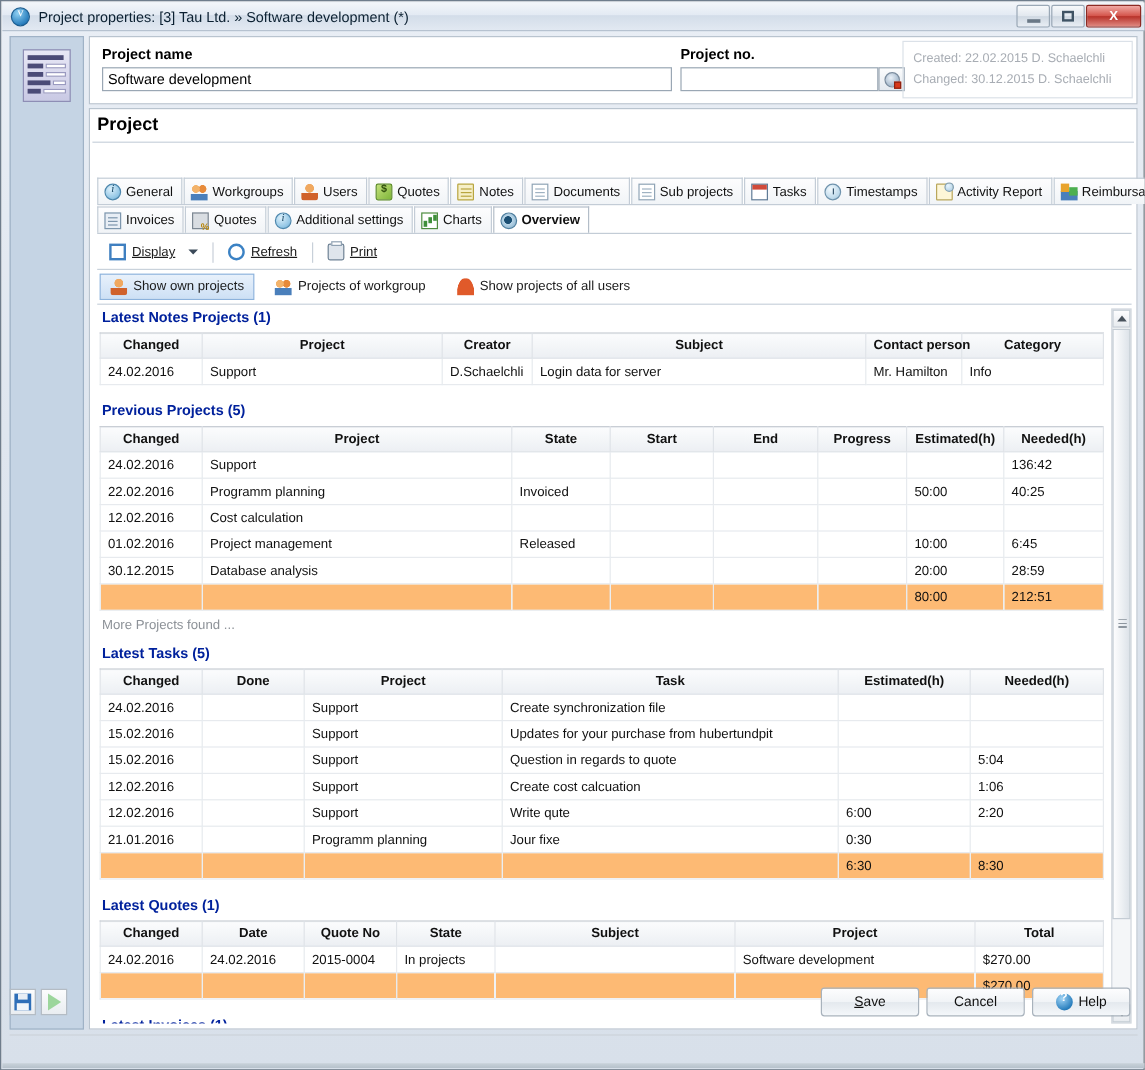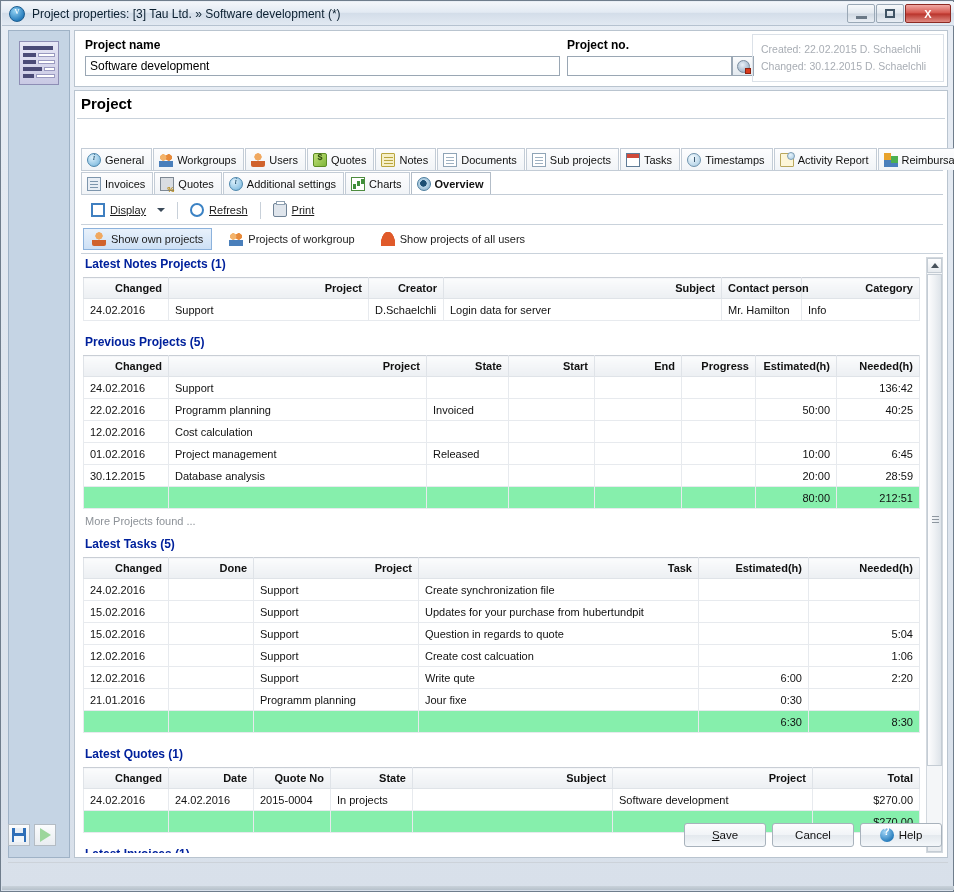--- a/index.html
+++ b/index.html
@@ -386,39 +386,39 @@
     table-layout: fixed;
     margin-left: 2px;
     margin-bottom: 14px;
   }
   table.grid th {
     background: linear-gradient(to bottom, #fbfcfd, #eceff3);
     border: 1px solid #dfe3e8;
     border-top: 1px solid #c9ced5;
     font-size: 11px;
     font-weight: bold;
-    text-align: right;
+    text-align: center;
     padding: 4px 6px;
     color: #111;
     white-space: nowrap;
   }
   table.grid td {
     border: 1px solid #e7eaee;
     font-size: 11px;
     padding: 4px 6px;
     color: #111;
     height: 13px;
     white-space: nowrap;
     overflow: hidden;
     background: #fff;
   }
   table.grid tr.total td {
-    background: #86efac;
-  }
-  .r { text-align: right; }
+    background: #fdba74;
+  }
+  .r { text-align: left; }
   .neg { color: #e00000; }
   .more-note {
     font-size: 11px;
     color: #8d9298;
     margin: -10px 0 10px 4px;
   }
 
   
   .vscroll {
     position: absolute;

